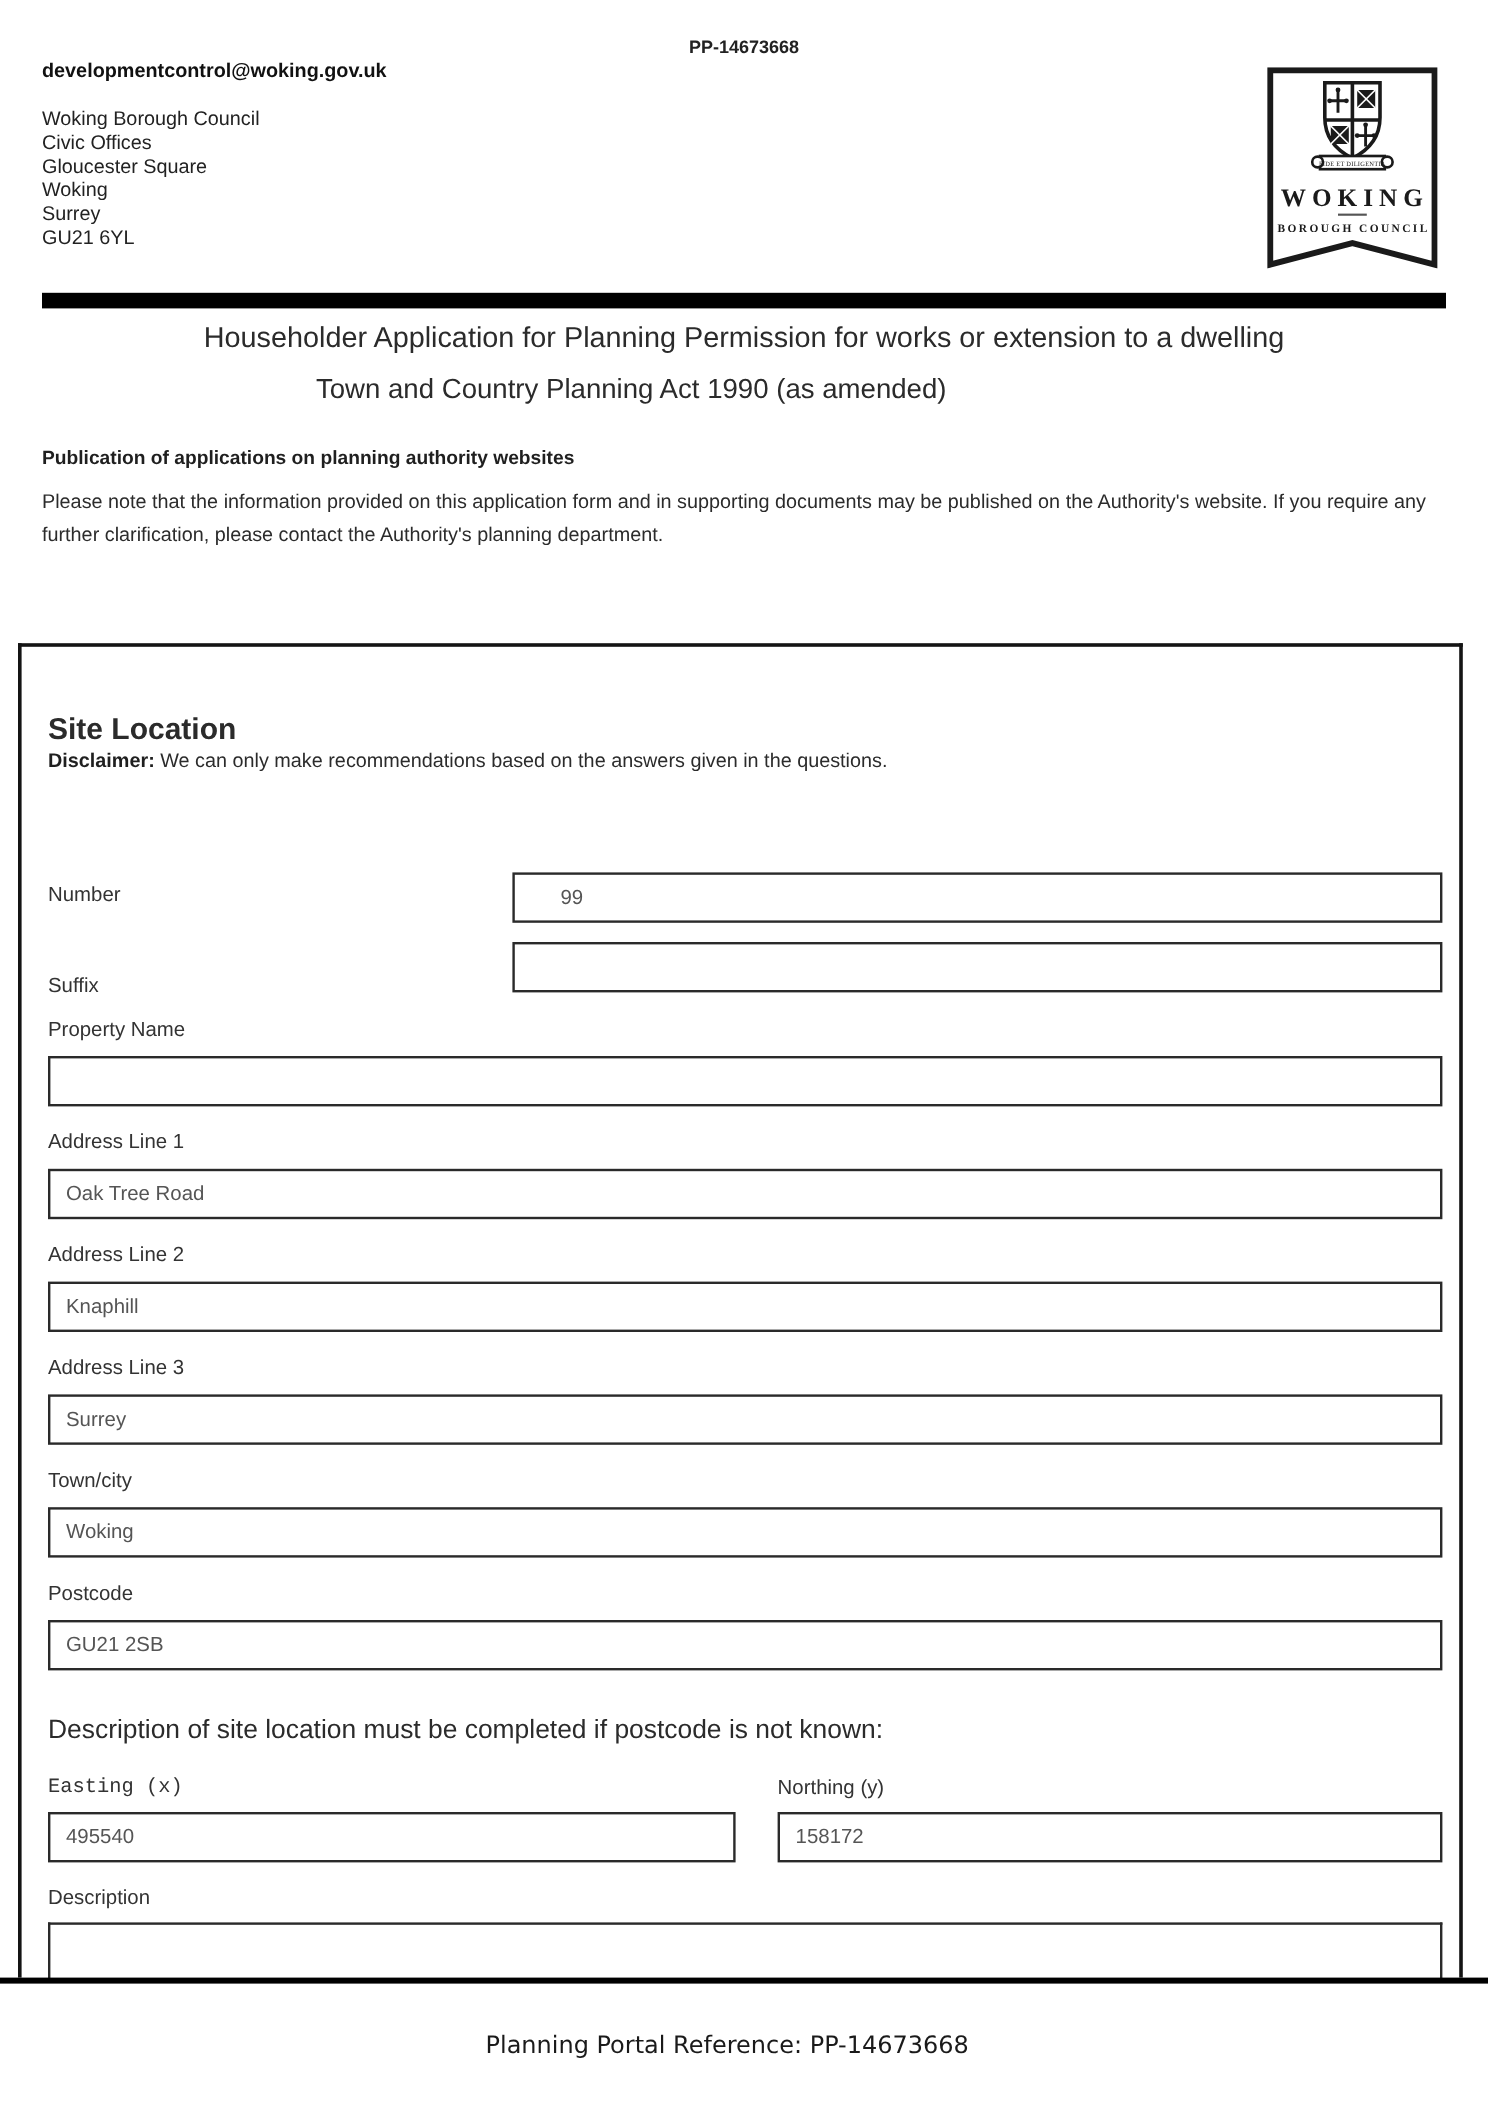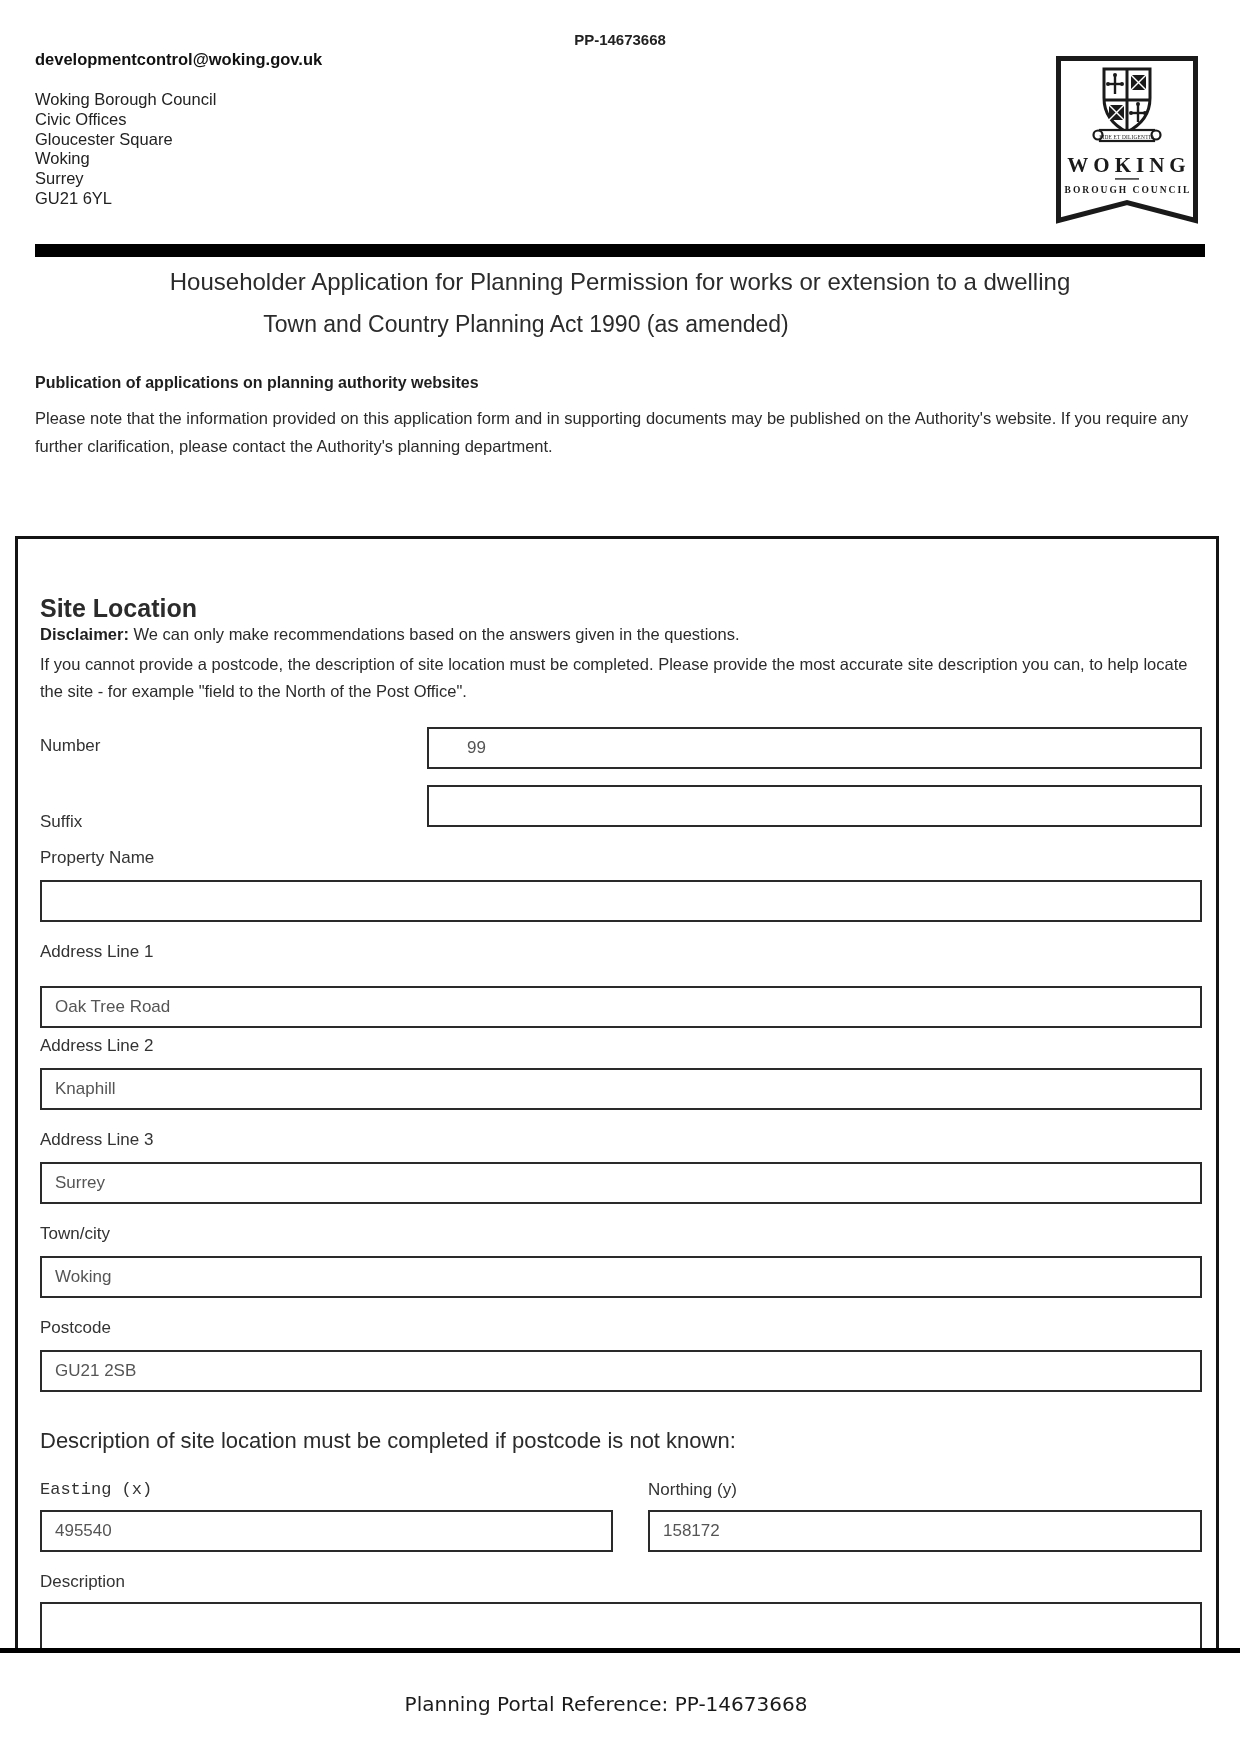--- a/index.html
+++ b/index.html
@@ -32,21 +32,21 @@
     font-family:"Liberation Sans", sans-serif;font-size:17px;color:#555;
     padding:0 0 0 13px;border-radius:0;outline:none;display:block;
   }
   .lbl-number{top:197px;left:22px;}
   .inp-number{top:188px;left:409px;width:775px;padding-left:38px;}
   .lbl-suffix{top:273px;left:22px;}
   .inp-suffix{top:246px;left:409px;width:775px;}
   .lbl-property{top:309px;left:22px;}
   .inp-property{top:341px;left:22px;width:1162px;}
   .lbl-addr1{top:403px;left:22px;}
-  .inp-addr1{top:435px;left:22px;width:1162px;margin-top:12px;}
+  .inp-addr1{top:435px;left:22px;width:1162px;}
   .lbl-addr2{top:497px;left:22px;}
   .inp-addr2{top:529px;left:22px;width:1162px;}
   .lbl-addr3{top:591px;left:22px;}
   .inp-addr3{top:623px;left:22px;width:1162px;}
   .lbl-town{top:685px;left:22px;}
   .inp-town{top:717px;left:22px;width:1162px;}
   .lbl-postcode{top:779px;left:22px;}
   .inp-postcode{top:811px;left:22px;width:1162px;}
   .desc-heading{top:889px;left:22px;font-size:22px;color:#2b2b2b;}
   .lbl-easting{top:941px;left:22px;font-family:Liberation Mono, monospace;}
@@ -127,21 +127,20 @@
 <div class="abs pub-heading">Publication of applications on planning authority websites</div>
 <div class="abs pub-body">Please note that the information provided on this application form and in supporting documents may be published on the Authority's website. If you require any further clarification, please contact the Authority's planning department.</div>
 
 <div class="abs section-box">
   <div class="abs sec-heading">Site Location</div>
 
   <div class="abs disclaimer">
     <b>Disclaimer:</b><span> We can only make recommendations based on the answers given in the questions.</span>
   </div>
 
-  <div class="abs note">If you cannot provide a postcode, the description of site location must be completed. Please provide the most accurate site description you can, to help locate the site - for example "field to the North of the Post Office".</div>
 
   <div class="abs flabel lbl-number">Number</div>
   <input class="abs tinput inp-number" type="text" value="99" style="">
 
   <div class="abs flabel lbl-suffix">Suffix</div>
   <input class="abs tinput inp-suffix" type="text" value="" style="">
 
   <div class="abs flabel lbl-property">Property Name</div>
   <input class="abs tinput inp-property" type="text" value="" style="">
 

